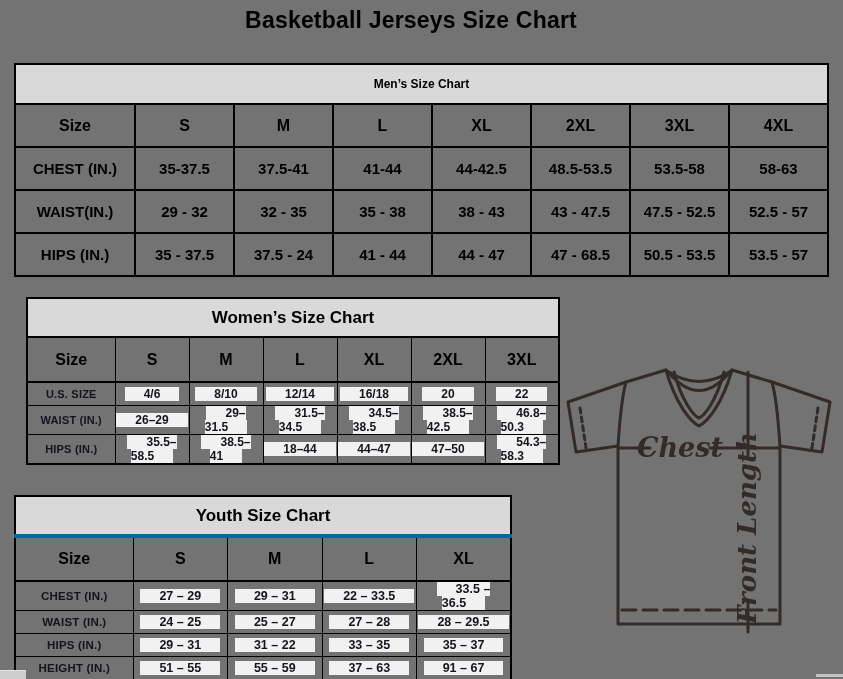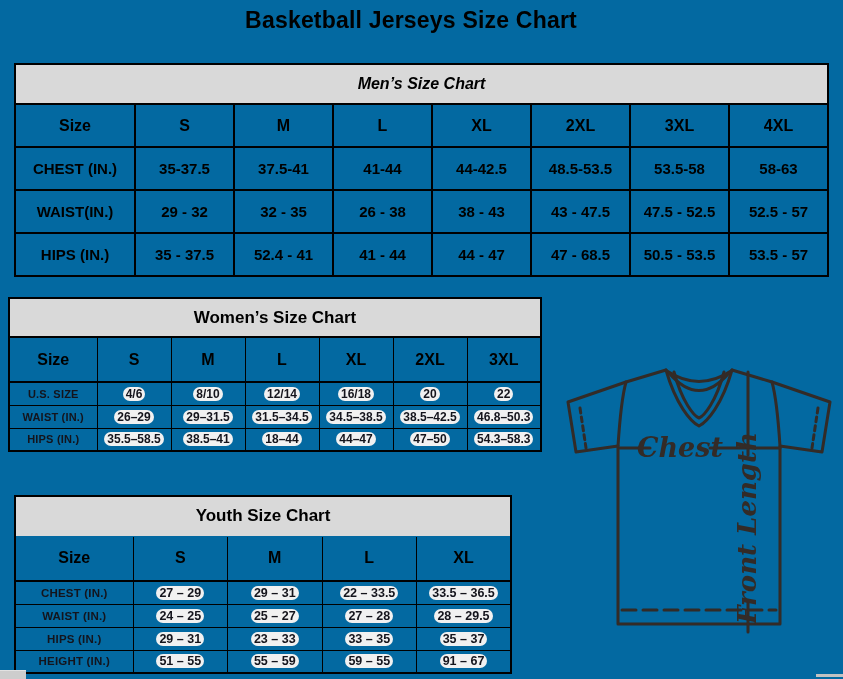--- a/index.html
+++ b/index.html
@@ -1,67 +1,67 @@
 <!DOCTYPE html>
 <html><head>
 <meta charset="utf-8">
 <style>
   html,body{margin:0;padding:0;background:#fff;}
   #page{
-    position:relative;width:843px;height:679px;overflow:hidden;background:#0369a1;
+    position:relative;width:843px;height:679px;overflow:hidden;background:#737373;
     font-family:"Liberation Sans",sans-serif;color:#000;
   }
   .page-title{
     position:absolute;top:7px;left:0;width:822px;text-align:center;
     font-size:23px;font-weight:bold;letter-spacing:.2px;
   }
   table{border-collapse:collapse;table-layout:fixed;}
   th,td{text-align:center;vertical-align:middle;font-weight:bold;padding:0;}
   .caption{background:#d9d9d9;}
   
   #men-wrap{position:absolute;left:14px;top:63px;}
   #men-table{width:815px;}
   #men-table th,#men-table td{border:2px solid #000;}
   #men-table col.first{width:120px;}
   #men-table tr.cap{height:40px;}
-  #men-table .caption{font-size:16px;font-style:italic;}
+  #men-table .caption{font-size:12px;}
   #men-table tr.head{height:43px;}
   #men-table tr.drow{height:43px;}
   #men-table tr.head th{font-size:16px;}
   #men-table tr.drow th,#men-table tr.drow td{font-size:15px;}
   
-  #women-wrap{position:absolute;left:8px;top:297px;}
+  #women-wrap{position:absolute;left:26px;top:297px;}
   #women-table{width:534px;border:2px solid #000;color:#14141c;}
   #women-table th,#women-table td{border:1px solid #000;}
   #women-table .caption{border-bottom:2px solid #000;}
   #women-table tr.head th{border-bottom:2px solid #000;}
   #women-table col.first{width:88px;}
   #women-table tr.cap{height:39px;}
   #women-table .caption{font-size:17px;color:#000;}
   #women-table tr.head{height:45px;}
   #women-table tr.head th{font-size:16px;color:#000;}
   #women-table tr.drow{height:23px;}
   #women-table tr.drow th{font-size:11px;letter-spacing:.2px;margin-top:22px;}
   #women-table tr.drow td{font-size:12px;}
   
   #youth-wrap{position:absolute;left:14px;top:495px;}
   #youth-table{width:498px;border:2px solid #000;color:#14141c;}
   #youth-table th,#youth-table td{border:1px solid #000;}
-  #youth-table .caption{border-bottom:1px solid #0369a1;}
+  #youth-table .caption{border-bottom:4px solid #0369a1;}
   #youth-table tr.head th{border-bottom:2px solid #000;}
   #youth-table col.first{width:118px;}
   #youth-table tr.cap{height:40px;}
   #youth-table .caption{font-size:17px;color:#000;}
   #youth-table tr.head{height:45px;}
   #youth-table tr.head th{font-size:16px;color:#000;}
   #youth-table tr.drow{height:23px;}
   #youth-table tr.drow th{font-size:11.5px;letter-spacing:.2px;}
   #youth-table tr.drow td{font-size:12.5px;}
   
-  #women-table .hl,#youth-table .hl{background:#f1f1f1;padding:0 3px;border-radius:7px;}
+  #women-table .hl,#youth-table .hl{background:#f1f1f1;padding:0 19px;}
   
   #jersey{position:absolute;left:556px;top:360px;}
   #jersey text{
     font-family:"DejaVu Serif","Liberation Serif",serif;
     font-weight:bold;font-style:italic;fill:#332b27;
   }
   
   .sb-left{position:absolute;left:0;top:670px;width:26px;height:9px;background:#cdcdcd;border-top:1px solid #e2e2e2;}
   .sb-right{position:absolute;left:816px;top:674px;width:27px;height:3px;background:#c2c2c2;}
 </style>
@@ -105,30 +105,30 @@
             <td><span class="hl">41-44</span></td>
             <td><span class="hl">44-42.5</span></td>
             <td><span class="hl">48.5-53.5</span></td>
             <td><span class="hl">53.5-58</span></td>
             <td><span class="hl">58-63</span></td>
           </tr>
           <tr class="drow">
             <th class="rlabel">WAIST(IN.)</th>
             <td><span class="hl">29 - 32</span></td>
             <td><span class="hl">32 - 35</span></td>
-            <td><span class="hl">26 - 38</span></td>
+            <td><span class="hl">35 - 38</span></td>
             <td><span class="hl">38 - 43</span></td>
             <td><span class="hl">43 - 47.5</span></td>
             <td><span class="hl">47.5 - 52.5</span></td>
             <td><span class="hl">52.5 - 57</span></td>
           </tr>
           <tr class="drow">
             <th class="rlabel">HIPS (IN.)</th>
             <td><span class="hl">35 - 37.5</span></td>
-            <td><span class="hl">52.4 - 41</span></td>
+            <td><span class="hl">37.5 - 24</span></td>
             <td><span class="hl">41 - 44</span></td>
             <td><span class="hl">44 - 47</span></td>
             <td><span class="hl">47 - 68.5</span></td>
             <td><span class="hl">50.5 - 53.5</span></td>
             <td><span class="hl">53.5 - 57</span></td>
           </tr>
         </tbody>
       </table>
   </div>
 
@@ -217,29 +217,29 @@
           <tr class="drow">
             <th class="rlabel">WAIST (IN.)</th>
             <td><span class="hl">24 – 25</span></td>
             <td><span class="hl">25 – 27</span></td>
             <td><span class="hl">27 – 28</span></td>
             <td><span class="hl">28 – 29.5</span></td>
           </tr>
           <tr class="drow">
             <th class="rlabel">HIPS (IN.)</th>
             <td><span class="hl">29 – 31</span></td>
-            <td><span class="hl">23 – 33</span></td>
+            <td><span class="hl">31 – 22</span></td>
             <td><span class="hl">33 – 35</span></td>
             <td><span class="hl">35 – 37</span></td>
           </tr>
           <tr class="drow">
             <th class="rlabel">HEIGHT (IN.)</th>
             <td><span class="hl">51 – 55</span></td>
             <td><span class="hl">55 – 59</span></td>
-            <td><span class="hl">59 – 55</span></td>
+            <td><span class="hl">37 – 63</span></td>
             <td><span class="hl">91 – 67</span></td>
           </tr>
         </tbody>
       </table>
   </div>
 
   <svg id="jersey" width="287" height="319" viewBox="0 0 287 319">
     <g fill="none" stroke="#332b27" stroke-width="3" stroke-linejoin="round" stroke-linecap="round">
 
       <path d="M110,10 L70,22 L12,42 L20,92 L62,86 L62,264 L224,264 L224,86 L266,92 L274,42 L216,22 L176,10"></path>

